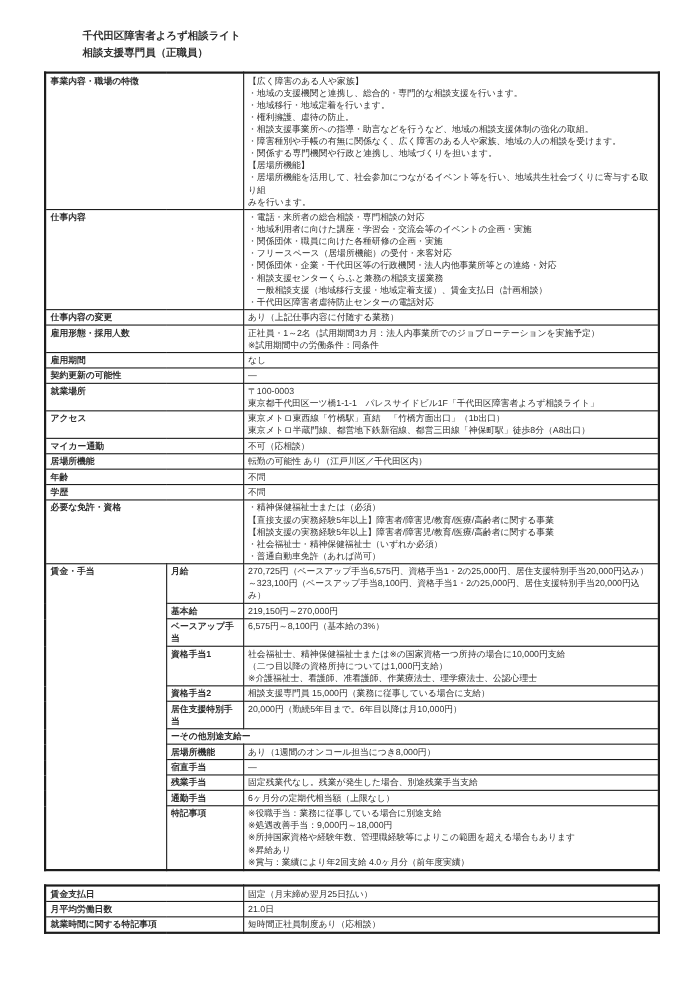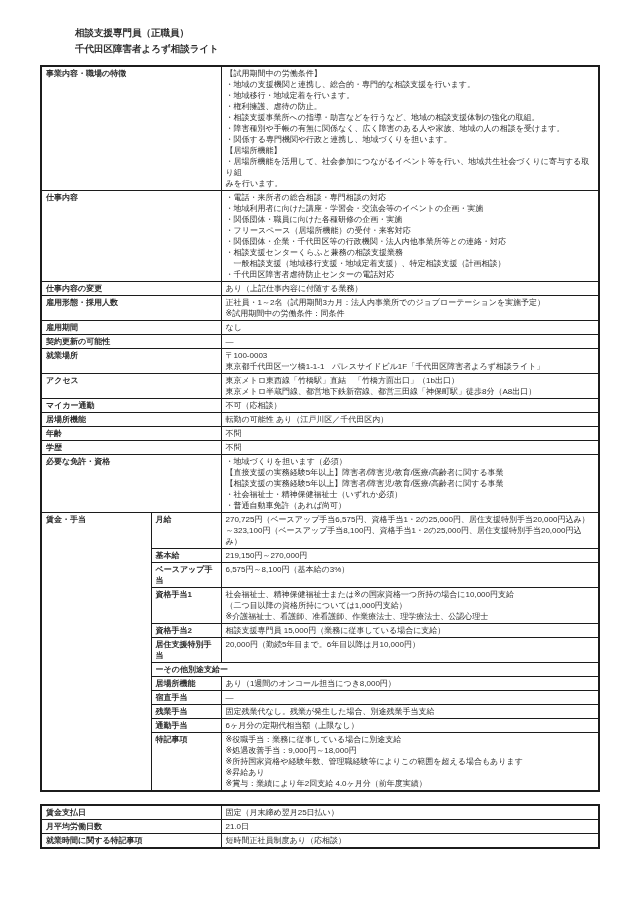--- a/index.html
+++ b/index.html
@@ -18,36 +18,36 @@
        vertical-align:top; word-break:break-all; }
   td.lbl, td.sub { font-weight:bold; }
   .val div { white-space:normal; }
 </style>
 </head>
 <body>
 
 <div class="page">
 
   <div class="title">
+    <div>千代田区障害者よろず相談ライト</div>
     <div>相談支援専門員（正職員）</div>
-    <div>千代田区障害者よろず相談ライト</div>
   </div>
 
   <table>
     <colgroup>
         <col style="width:110px">
         <col style="width:70px">
         <col>
       </colgroup>
 
     <tbody>
         <tr>
       <td class="lbl" colspan="2">事業内容・職場の特徴</td>
       <td class="val">
-        <div>【試用期間中の労働条件】</div>
+        <div>【広く障害のある人や家族】</div>
         <div>・地域の支援機関と連携し、総合的・専門的な相談支援を行います。</div>
         <div>・地域移行・地域定着を行います。</div>
         <div>・権利擁護、虐待の防止。</div>
         <div>・相談支援事業所への指導・助言などを行うなど、地域の相談支援体制の強化の取組。</div>
         <div>・障害種別や手帳の有無に関係なく、広く障害のある人や家族、地域の人の相談を受けます。</div>
         <div>・関係する専門機関や行政と連携し、地域づくりを担います。</div>
         <div>【居場所機能】</div>
         <div>・居場所機能を活用して、社会参加につながるイベント等を行い、地域共生社会づくりに寄与する取り組</div>
         <div>みを行います。</div>
       </td>
@@ -55,21 +55,21 @@
 
     <tr>
       <td class="lbl" colspan="2">仕事内容</td>
       <td class="val">
         <div>・電話・来所者の総合相談・専門相談の対応</div>
         <div>・地域利用者に向けた講座・学習会・交流会等のイベントの企画・実施</div>
         <div>・関係団体・職員に向けた各種研修の企画・実施</div>
         <div>・フリースペース（居場所機能）の受付・来客対応</div>
         <div>・関係団体・企業・千代田区等の行政機関・法人内他事業所等との連絡・対応</div>
         <div>・相談支援センターくらふと兼務の相談支援業務</div>
-        <div>　一般相談支援（地域移行支援・地域定着支援）、特定相談支援（計画相談）</div>
+        <div>　一般相談支援（地域移行支援・地域定着支援）、賃金支払日（計画相談）</div>
         <div>・千代田区障害者虐待防止センターの電話対応</div>
       </td>
     </tr>
 
     <tr>
       <td class="lbl" colspan="2">仕事内容の変更</td>
       <td class="val">あり（上記仕事内容に付随する業務）</td>
     </tr>
 
     <tr>
@@ -122,21 +122,21 @@
     </tr>
 
     <tr>
       <td class="lbl" colspan="2">学歴</td>
       <td class="val">不問</td>
     </tr>
 
     <tr>
       <td class="lbl" colspan="2">必要な免許・資格</td>
       <td class="val">
-        <div>・地域づくりを担います（必須）</div>
+        <div>・精神保健福祉士または（必須）</div>
         <div>【直接支援の実務経験5年以上】障害者/障害児/教育/医療/高齢者に関する事業</div>
         <div>【相談支援の実務経験5年以上】障害者/障害児/教育/医療/高齢者に関する事業</div>
         <div>・社会福祉士・精神保健福祉士（いずれか必須）</div>
         <div>・普通自動車免許（あれば尚可）</div>
       </td>
     </tr>
 
     <tr>
       <td class="lbl" rowspan="12">賃金・手当</td>
       <td class="sub">月給</td>

